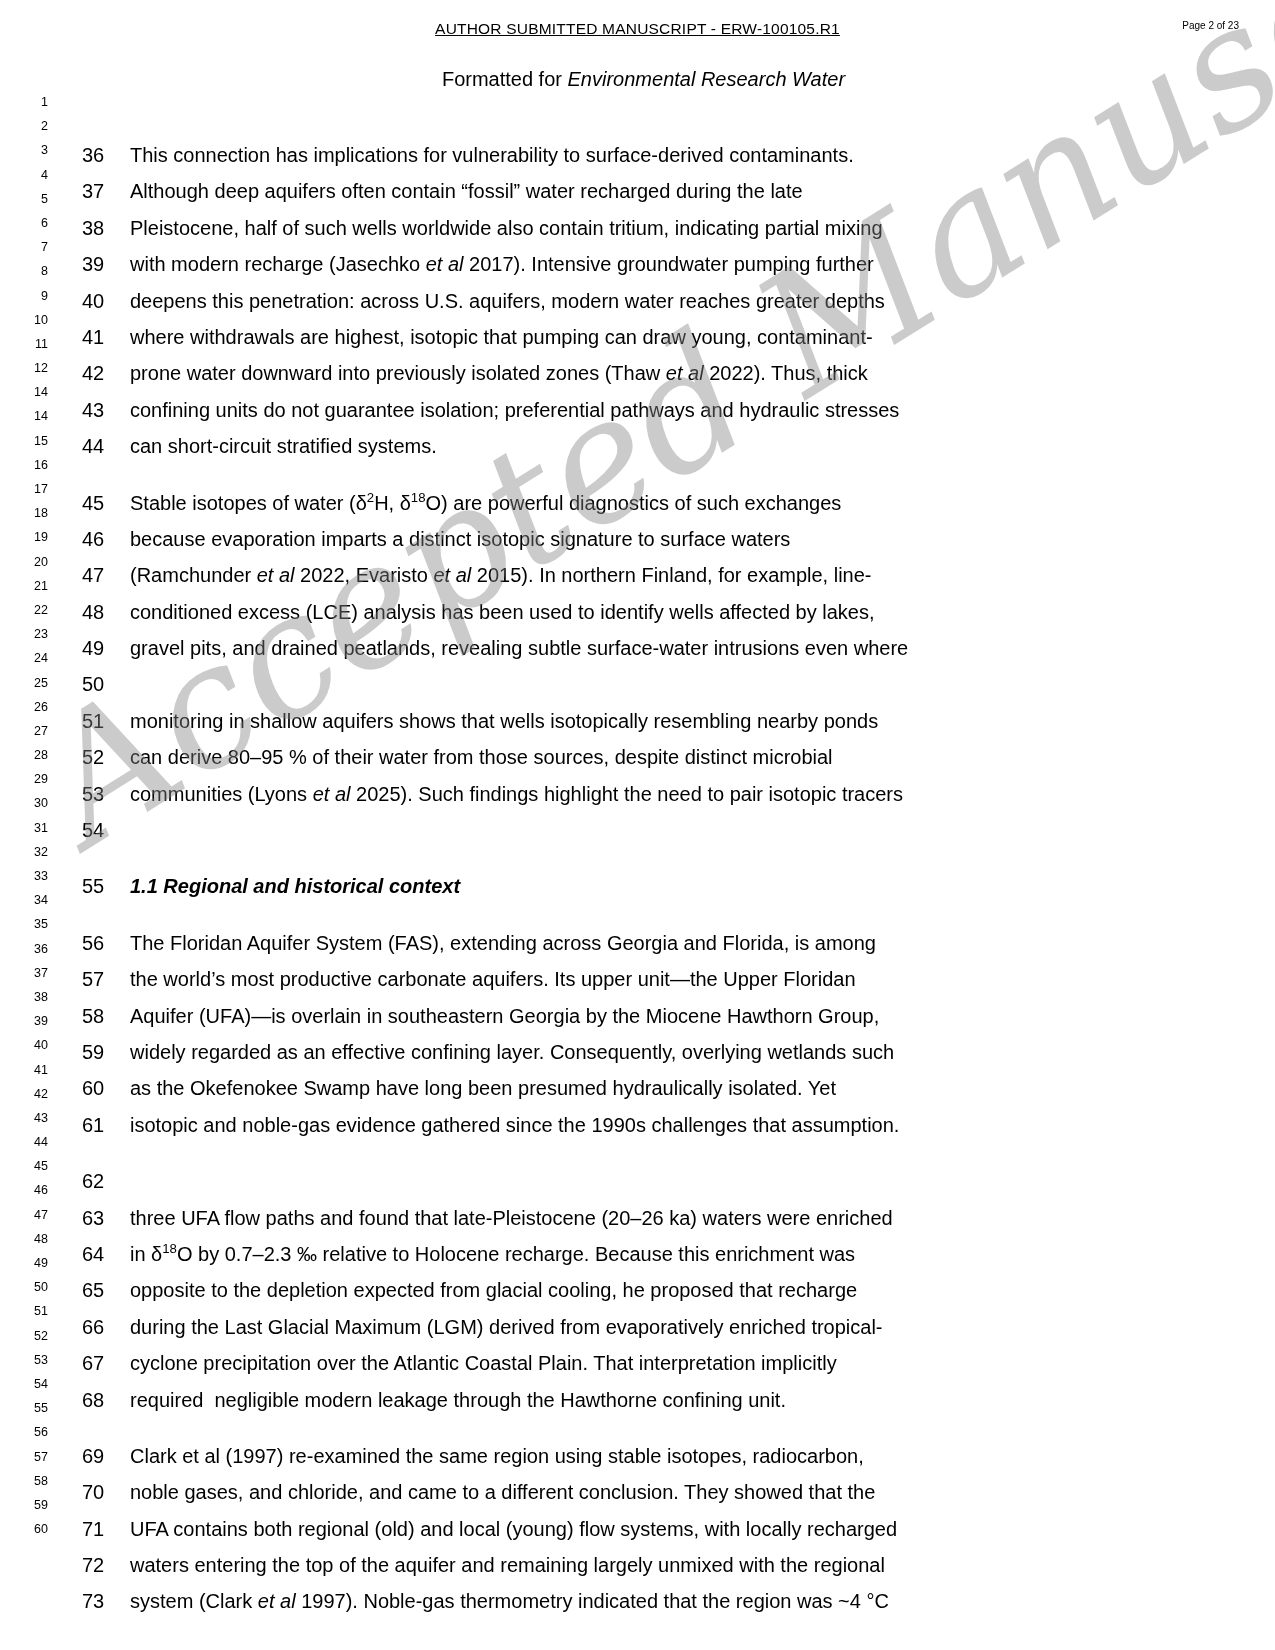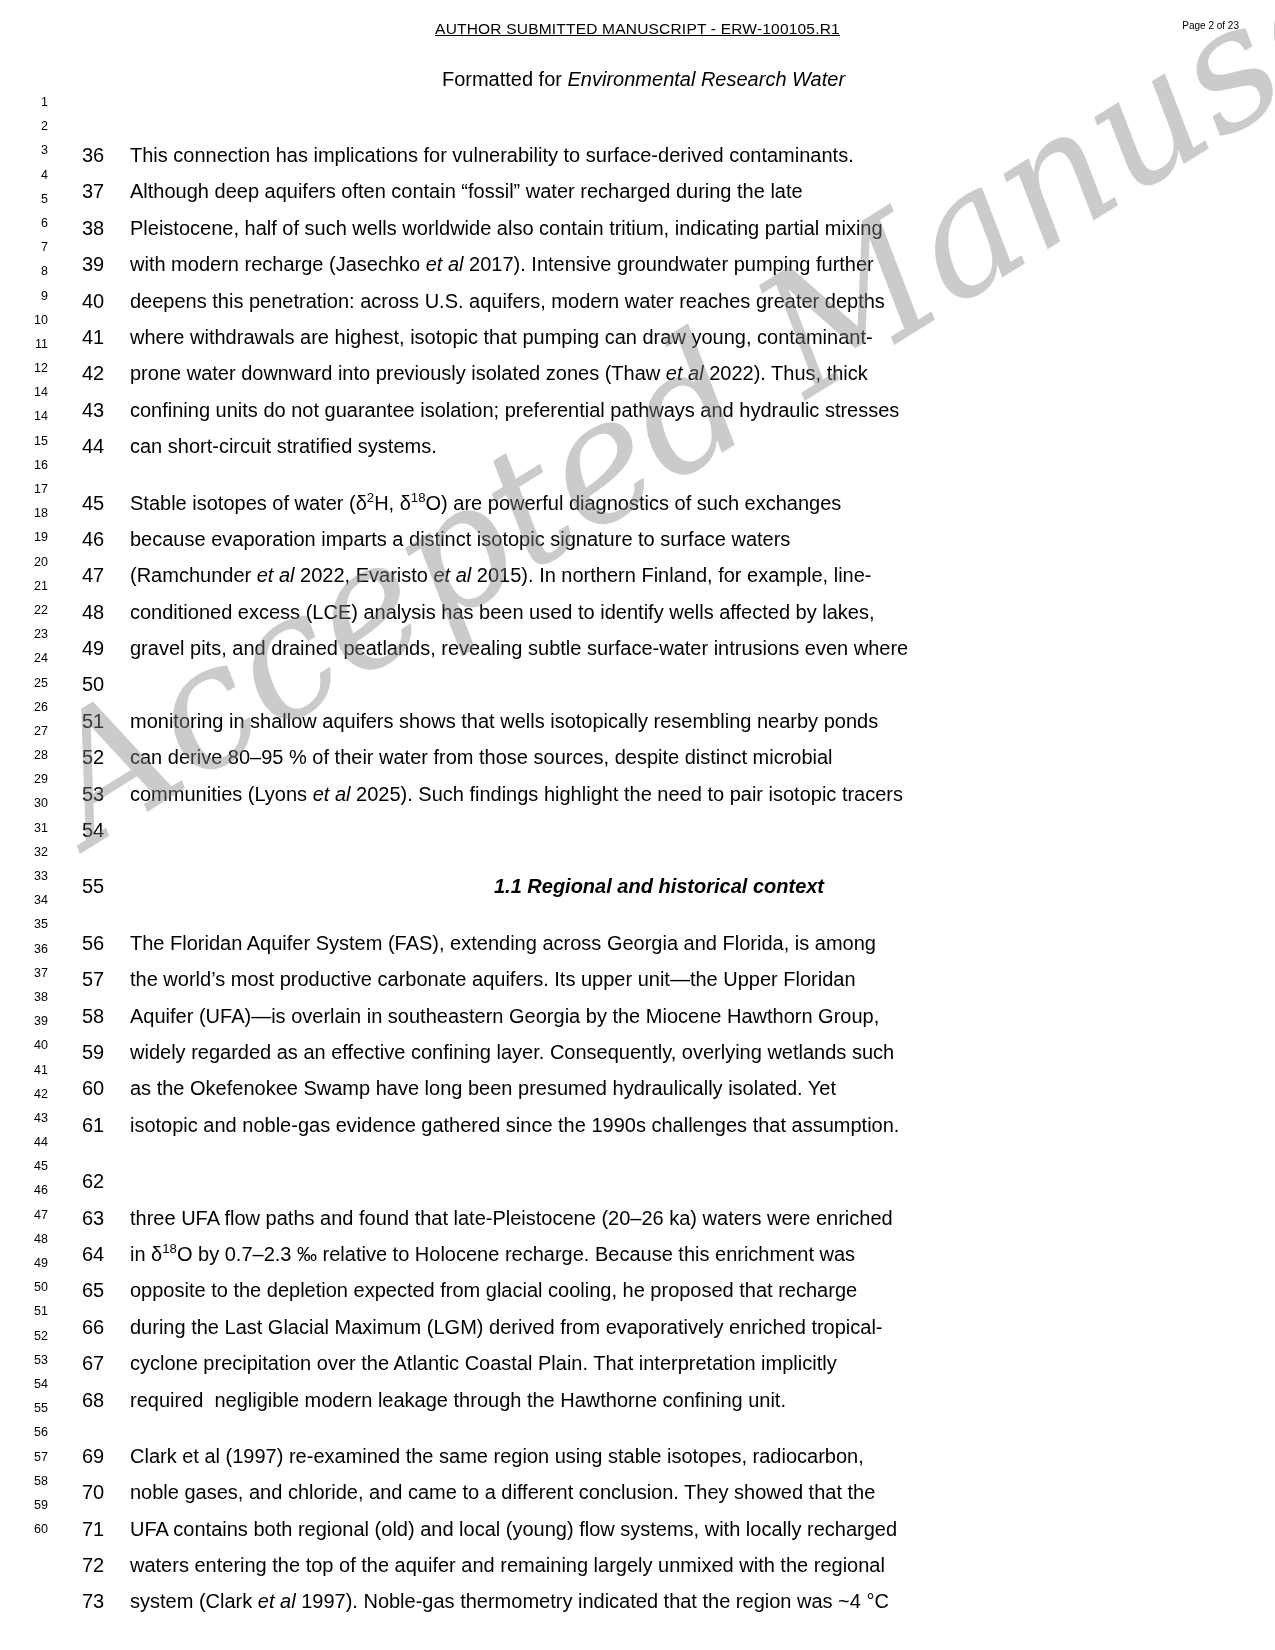--- a/index.html
+++ b/index.html
@@ -95,21 +95,20 @@
     flex: 1;
     font-size: 20px;
     line-height: 34px;
     white-space: pre-wrap;
   }
   .ltext i { font-style: italic; }
   .ltext sup { font-size: 0.66em; vertical-align: super; line-height: 0; }
   .heading .ltext {
     font-weight: bold;
     font-style: italic;
-    text-align: center;
   }
 
   
   .watermark {
     position: absolute;
     left: 0;
     top: 0;
     width: 1275px;
     height: 1650px;
     pointer-events: none;

